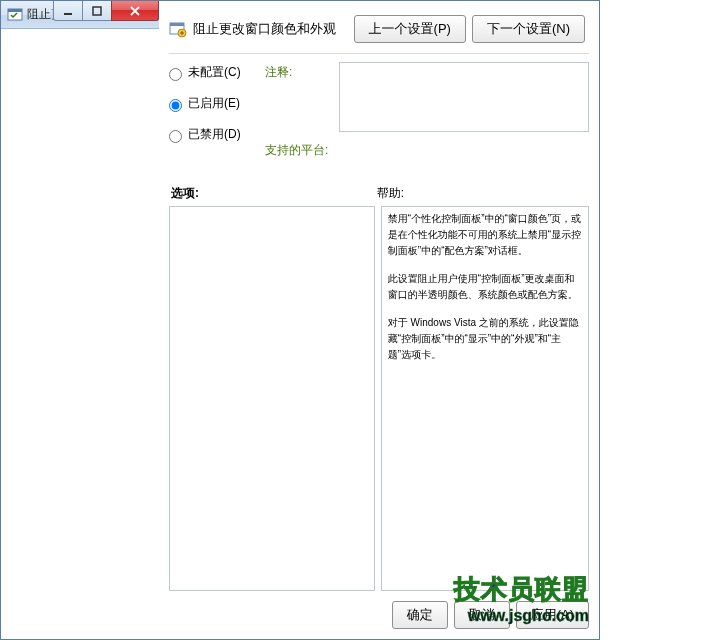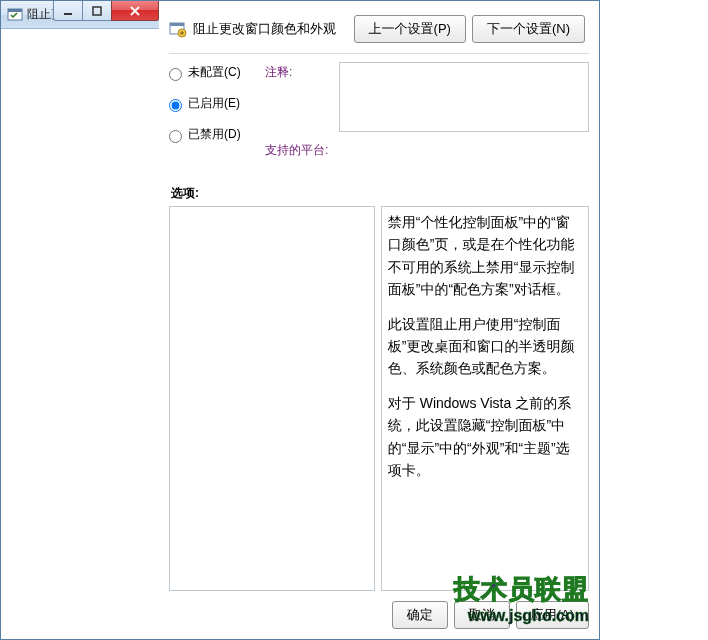--- a/index.html
+++ b/index.html
@@ -96,21 +96,21 @@
     row-gap: 8px;
     align-items: start;
   }
   .radios {
     grid-column: 1; grid-row: 1 / span 3;
     display: flex; flex-direction: column; gap: 14px;
     padding-top: 2px;
   }
   .radios label { display: flex; align-items: flex-end; gap: 4px; white-space: nowrap; }
   .radios input[type=radio] { margin: 0 2px 0 0; }
-  .lbl { grid-column: 2; padding-top: 2px; color: #701a75; }
+  .lbl { grid-column: 2; padding-top: 2px; color: #4d7c0f; }
   .comment-box {
     grid-column: 3;
     width: 100%;
     height: 70px;
     border: 1px solid #c0c8d0;
     resize: none;
     font-family: inherit;
     font-size: 12px;
     padding: 2px 4px;
     background: #fff;
@@ -139,21 +139,21 @@
     flex: 1;
     display: flex;
     gap: 6px;
     min-height: 0;
   }
   .pane {
     border: 1px solid #c0c8d0;
     background: #fff;
     overflow-y: scroll;
     padding: 4px 6px;
-    font-size: 14px;
+    font-size: 10px;
     line-height: 1.6;
   }
   .pane.left { width: 49%; }
   .pane.right { flex: 1; }
   .help-para { margin: 0 0 12px 0; }
   .bottom-bar {
     display: flex;
     justify-content: flex-end;
     gap: 6px;
     padding-top: 10px;
@@ -255,20 +255,21 @@
       </div>
 
       <div class="lbl" style="grid-row:1">注释:</div>
       <textarea class="comment-box" style="grid-row: 1;" value=""></textarea>
 
       <div class="lbl" style="grid-row:2">支持的平台:</div>
     </div>
 
     <div class="mid-labels">
       <div class="left">选项:</div>
+      <div class="right">帮助:</div>
     </div>
 
     <div class="panes">
       <div class="pane left"></div>
       <div class="pane right">
         <p class="help-para">禁用“个性化控制面板”中的“窗口颜色”页，或是在个性化功能不可用的系统上禁用“显示控制面板”中的“配色方案”对话框。</p>
         <p class="help-para">此设置阻止用户使用“控制面板”更改桌面和窗口的半透明颜色、系统颜色或配色方案。</p>
         <p class="help-para">对于 Windows Vista 之前的系统，此设置隐藏“控制面板”中的“显示”中的“外观”和“主题”选项卡。</p>
       </div>
     </div>

